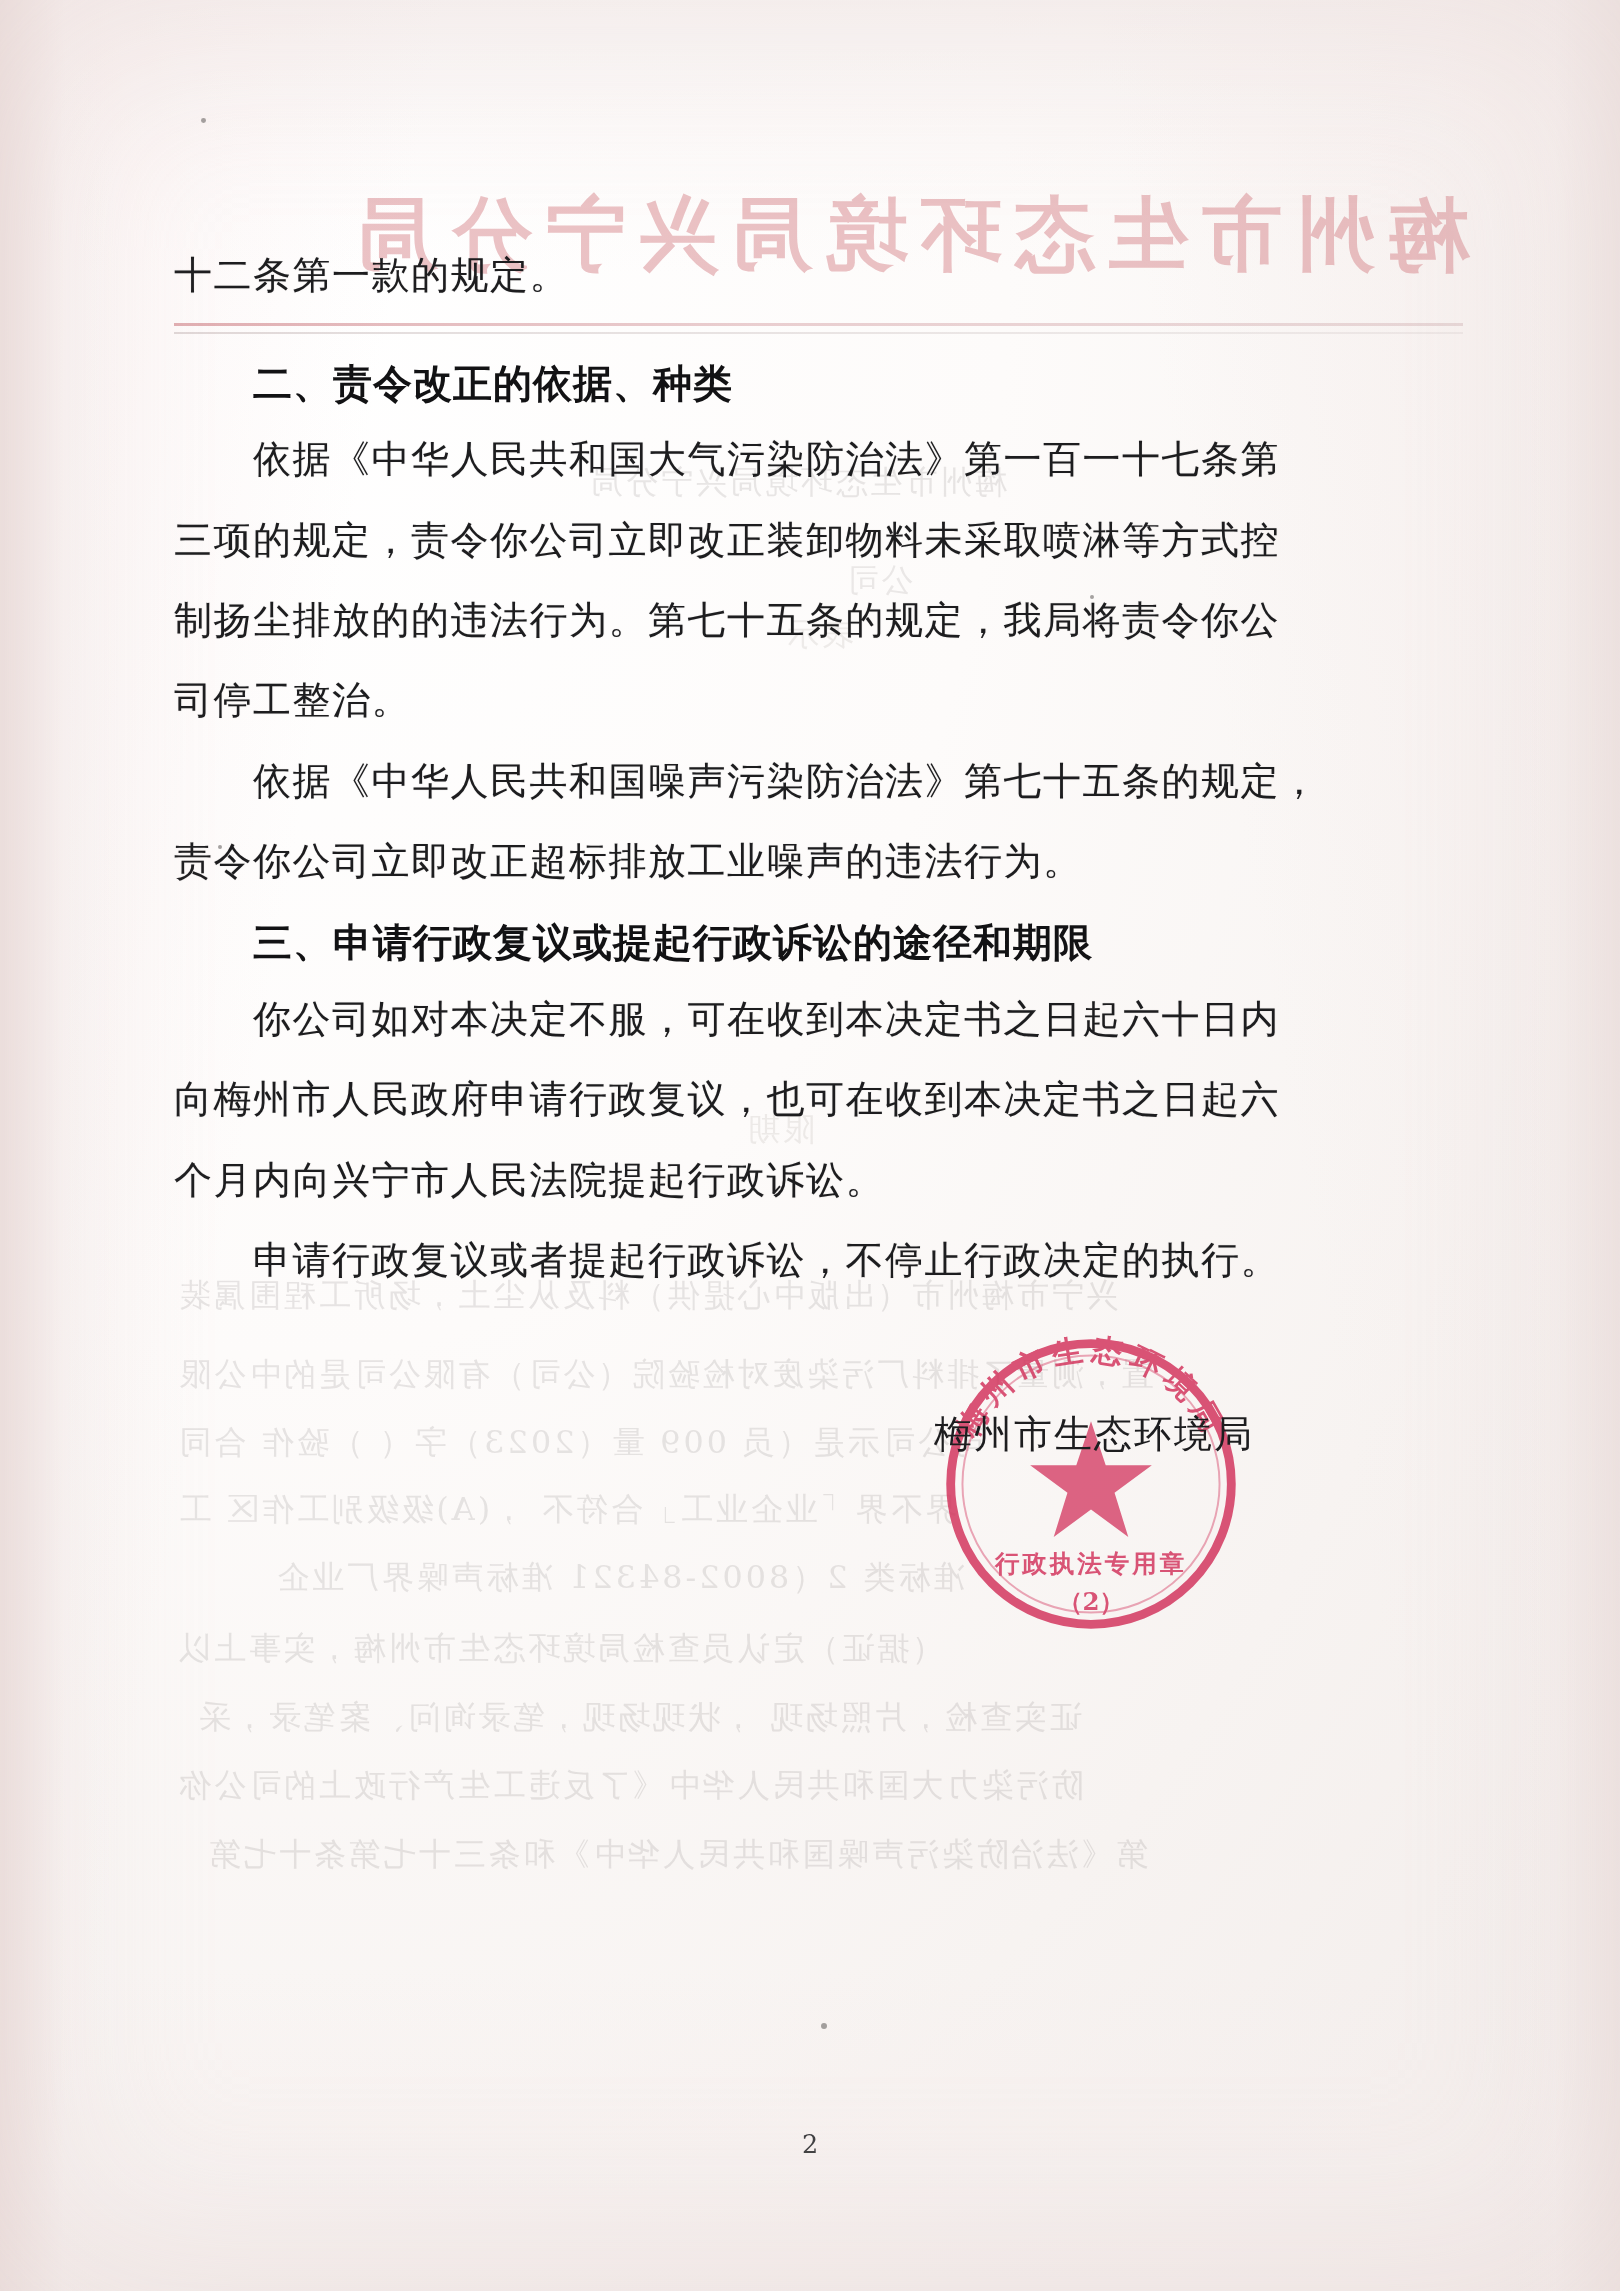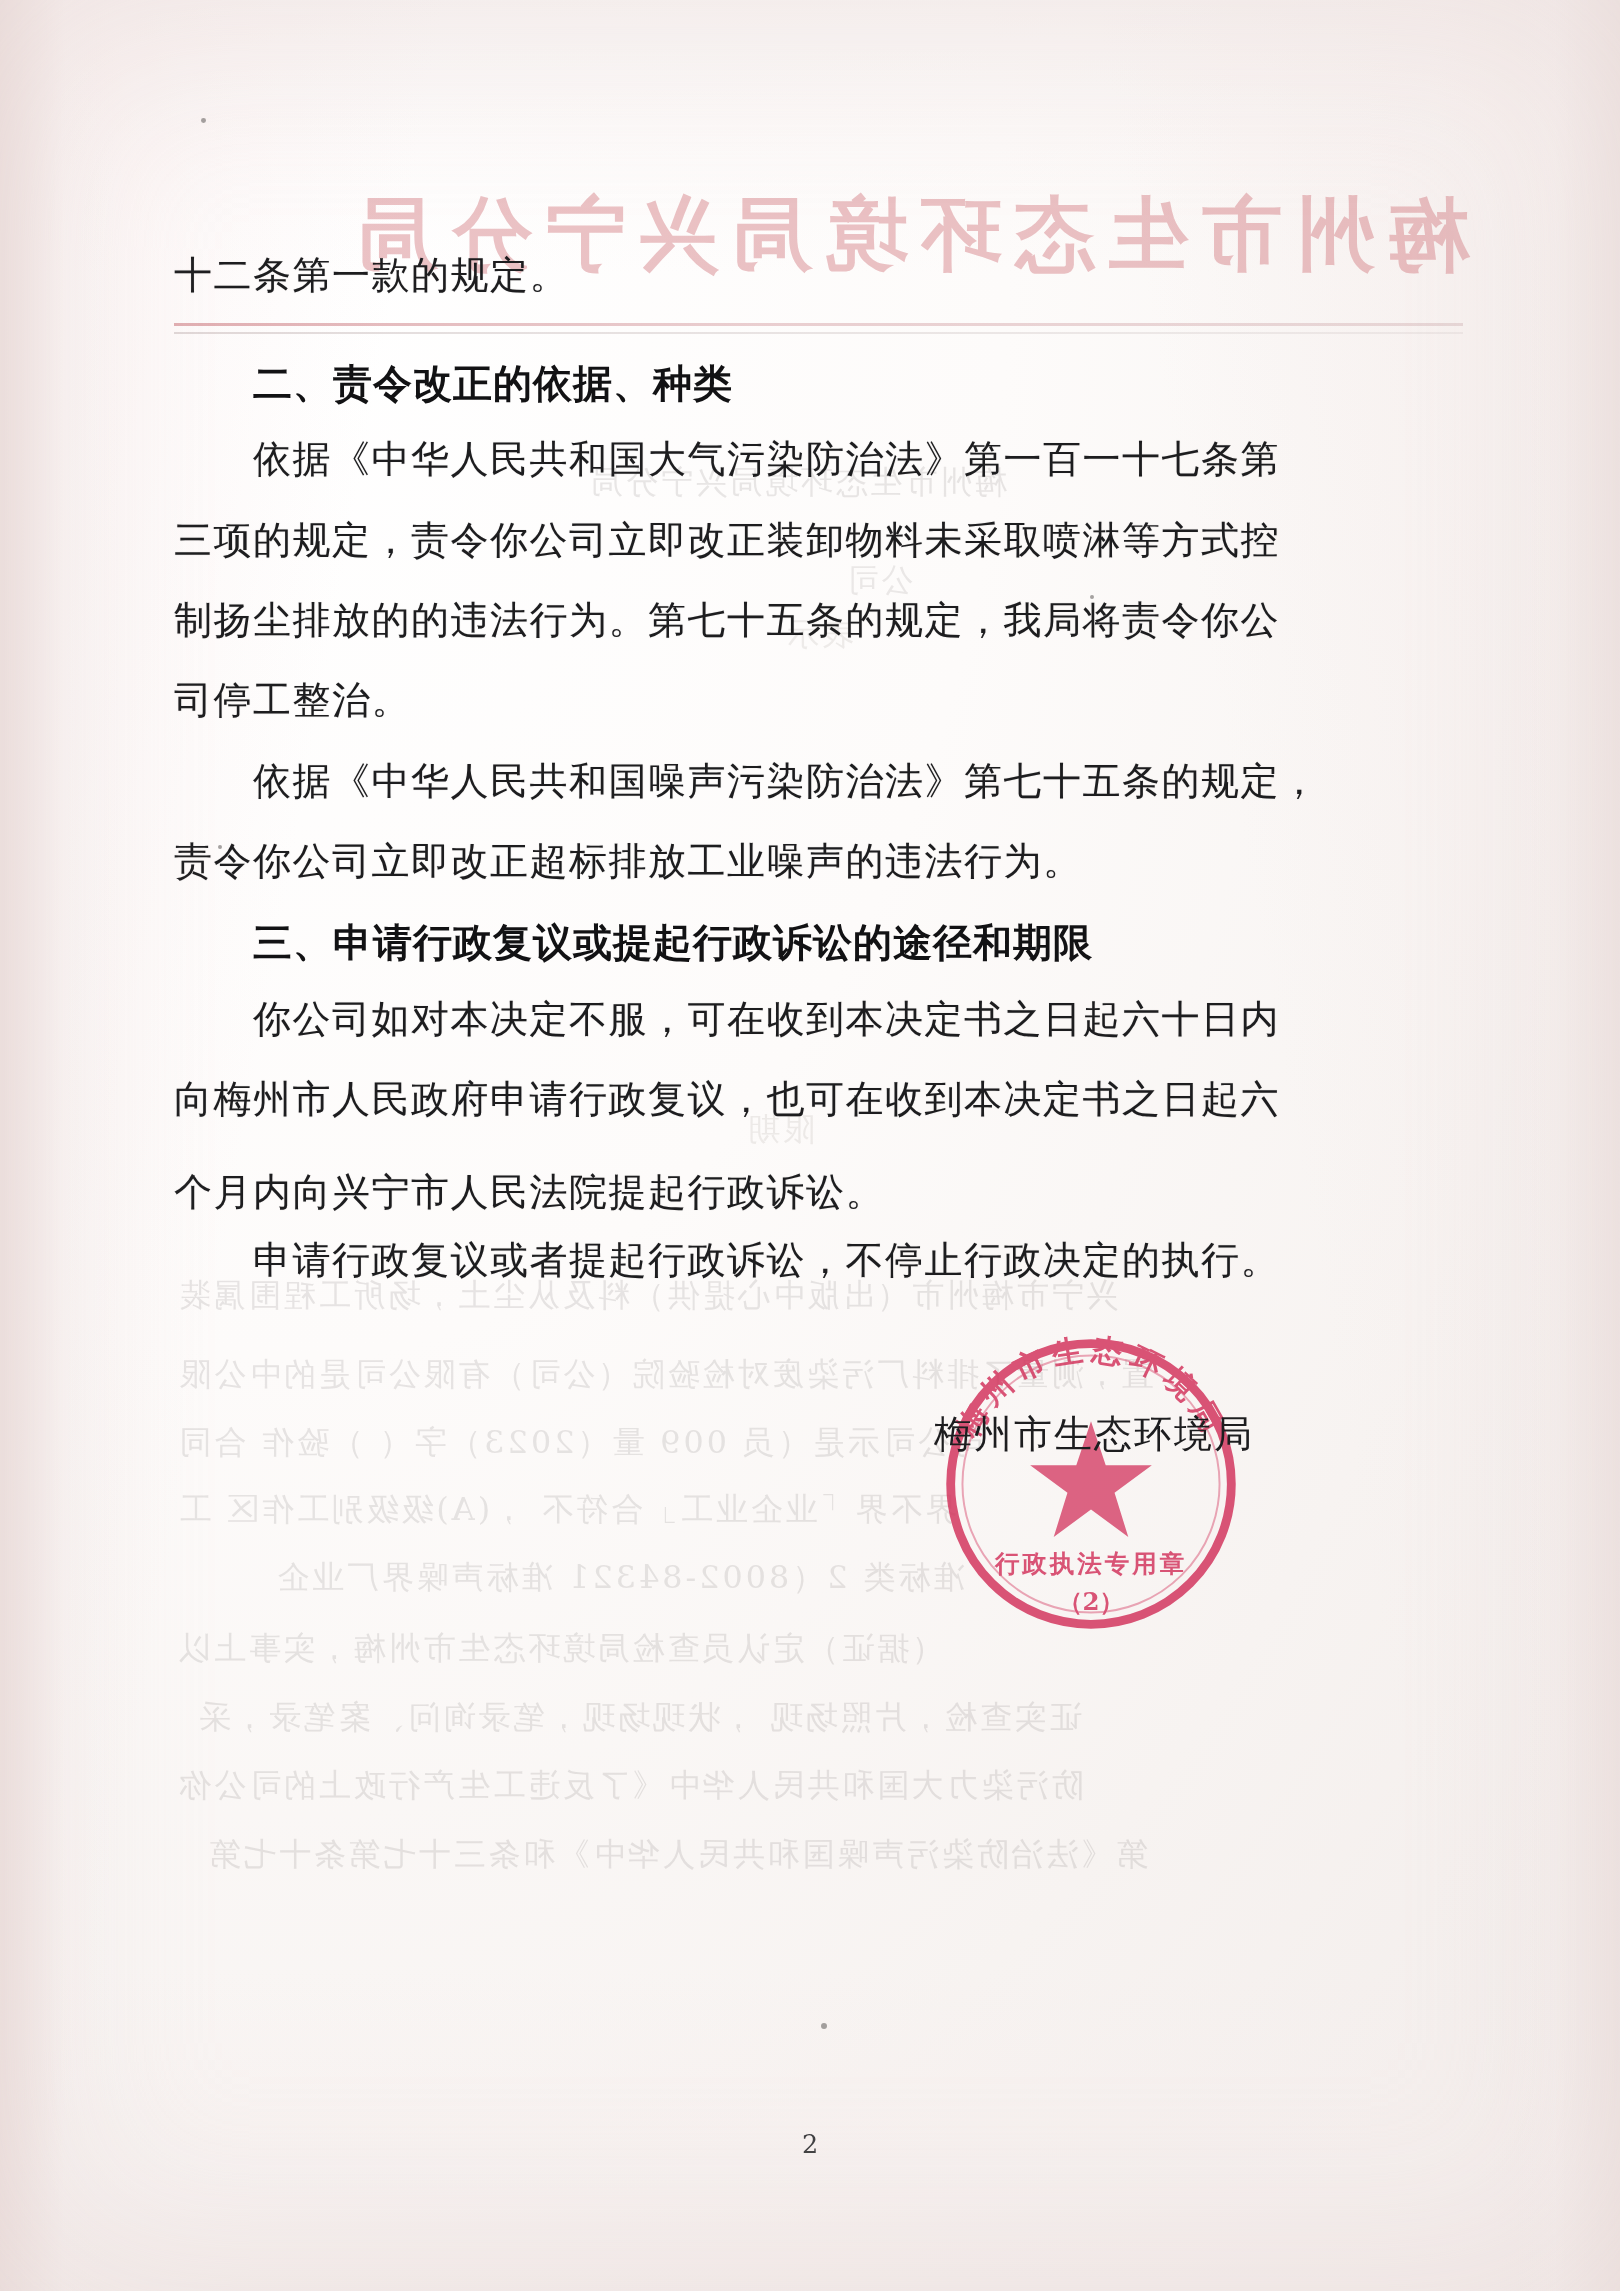--- a/index.html
+++ b/index.html
@@ -185,21 +185,21 @@
       <div class="heading" style="top: 357px; left: 79px;">二、责令改正的依据、种类</div>
       <div class="line" style="top: 434px; left: 79px;">依据《中华人民共和国大气污染防治法》第一百一十七条第</div>
       <div class="line" style="top: 515px; left: 0px;">三项的规定，责令你公司立即改正装卸物料未采取喷淋等方式控</div>
       <div class="line" style="top: 595px; left: 0px;">制扬尘排放的的违法行为。第七十五条的规定，我局将责令你公</div>
       <div class="line" style="top: 675px; left: 0px;">司停工整治。</div>
       <div class="line" style="top: 756px; left: 79px;">依据《中华人民共和国噪声污染防治法》第七十五条的规定，</div>
       <div class="line" style="top: 836px; left: 0px;">责令你公司立即改正超标排放工业噪声的违法行为。</div>
       <div class="heading" style="top: 916px; left: 79px;">三、申请行政复议或提起行政诉讼的途径和期限</div>
       <div class="line" style="top: 994px; left: 79px;">你公司如对本决定不服，可在收到本决定书之日起六十日内</div>
       <div class="line" style="top: 1074px; left: 0px; text-align: center;">向梅州市人民政府申请行政复议，也可在收到本决定书之日起六</div>
-      <div class="line" style="top: 1155px; left: 0px; margin-top: 12px;">个月内向兴宁市人民法院提起行政诉讼。</div>
+      <div class="line" style="top: 1155px; left: 0px;">个月内向兴宁市人民法院提起行政诉讼。</div>
       <div class="line" style="top: 1235px; left: 79px;">申请行政复议或者提起行政诉讼，不停止行政决定的执行。</div>
     </div>
 
   <div class="seal">
     <svg width="314" height="314" viewBox="0 0 320 320" xmlns="http://www.w3.org/2000/svg">
       <g opacity="0.82">
         <circle cx="160" cy="160" r="143" fill="none" stroke="#d2305a" stroke-width="9"></circle>
         <circle cx="160" cy="160" r="131" fill="none" stroke="#d2305a" stroke-width="2" opacity=".5"></circle>
 
         <polygon points="160,96 175,141 222,141 184,169 198,214 160,186 122,214 136,169 98,141 145,141" fill="#d2305a" opacity=".9"></polygon>

